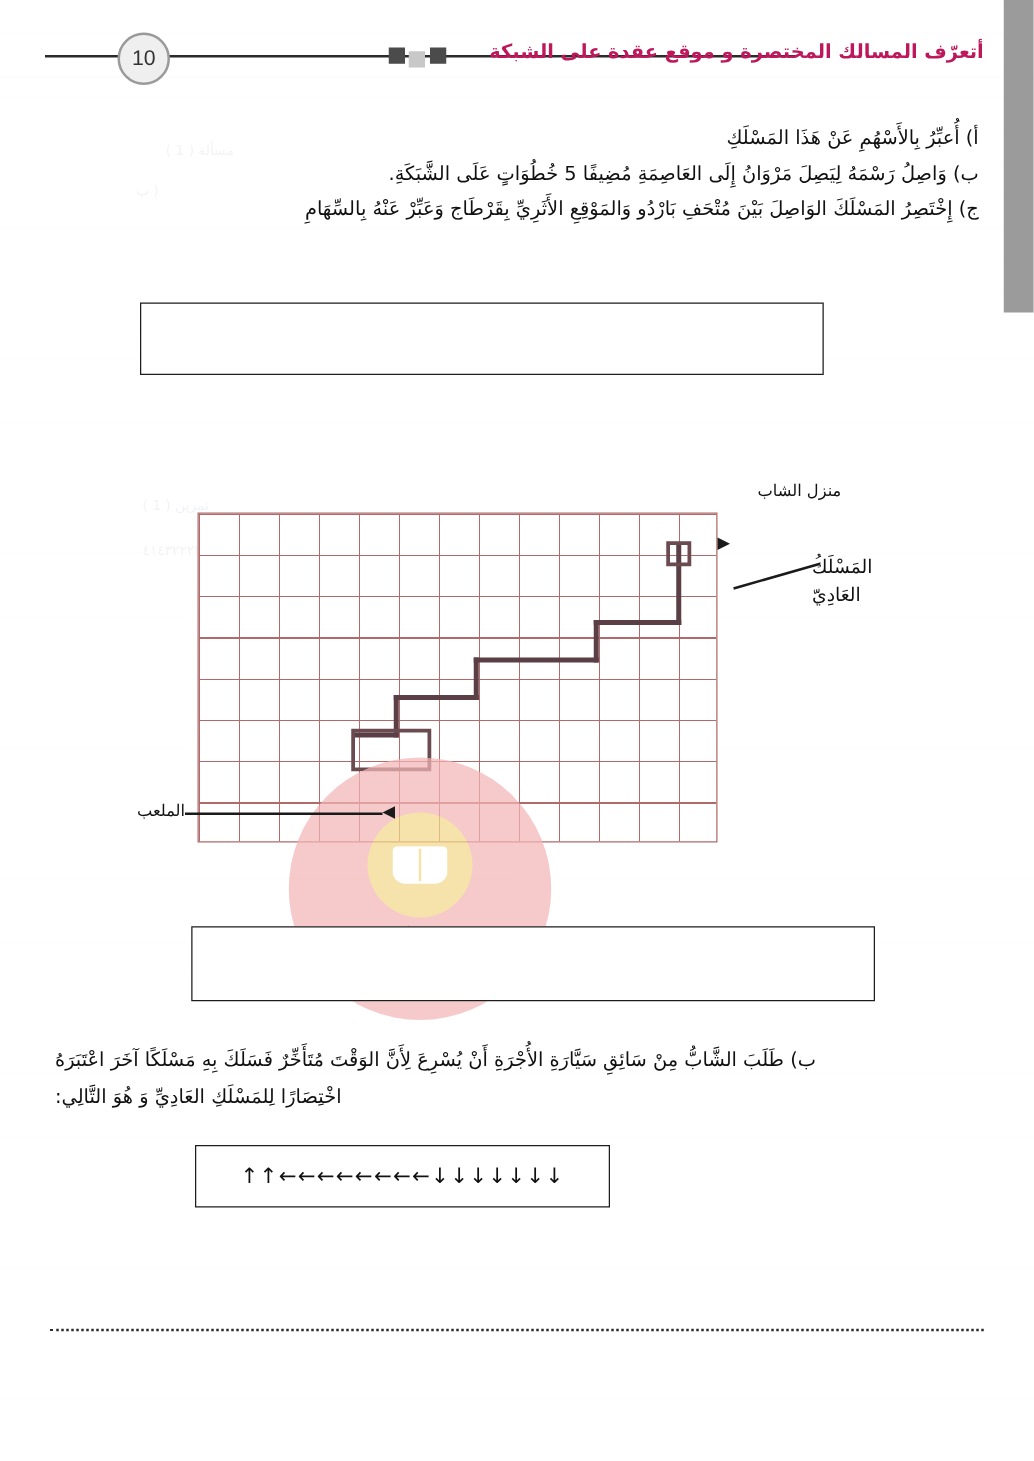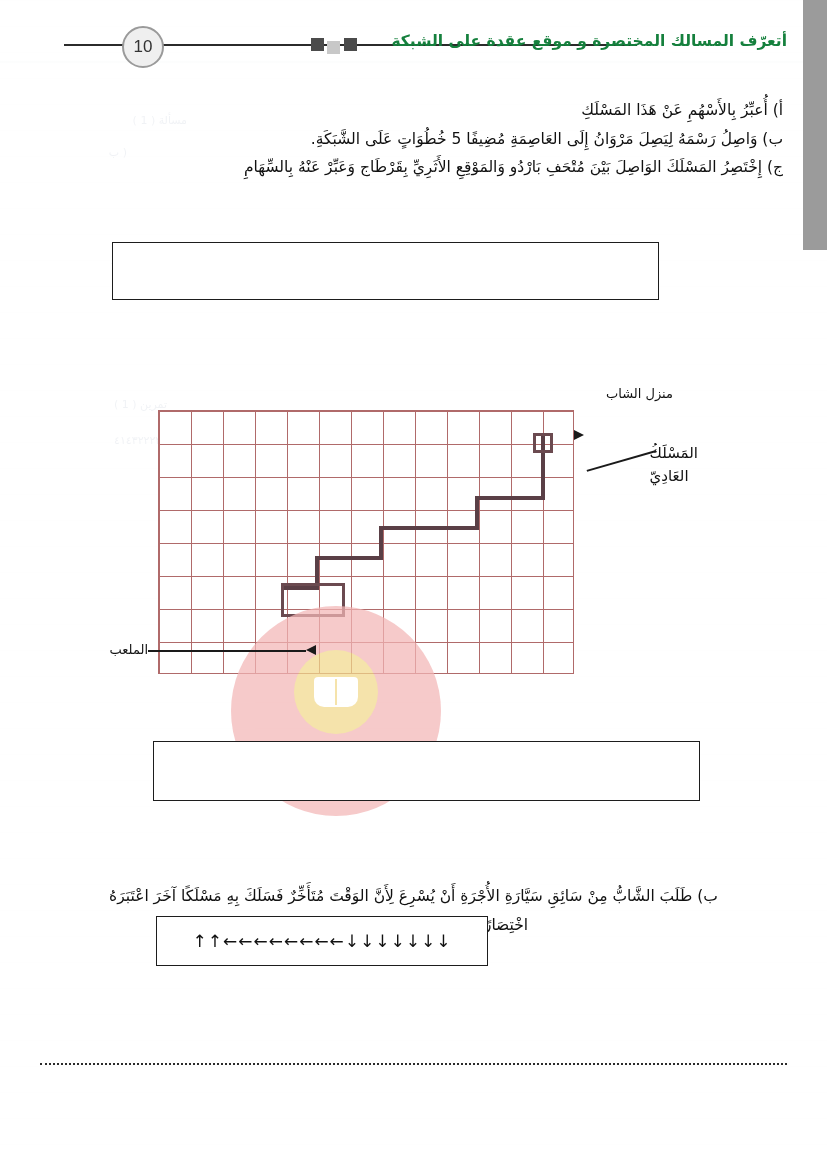--- a/index.html
+++ b/index.html
@@ -32,21 +32,21 @@
     font-size: 11px;
     line-height: 26px;
     letter-spacing: 0.5px;
     white-space: pre;
   }
 
   
   .page-header {
     position: absolute;
     top: 18px;
-    left: 64px;
+    left: 36px;
     right: 40px;
     height: 44px;
     text-align: right;
   }
   .header-rule {
     position: absolute;
     top: 26px;
     left: 0;
     right: 150px;
     height: 2px;
@@ -67,21 +67,21 @@
     font-size: 17px;
     color: #333;
     font-family: "Liberation Sans", sans-serif;
   }
   .header-title {
     position: absolute;
     top: 14px;
     right: 0;
     font-size: 15.5px;
     font-weight: bold;
-    color: #15803d;
+    color: #be185d;
     white-space: nowrap;
   }
   .header-squares {
     position: absolute;
     top: 20px;
     right: 430px;
     width: 46px;
     height: 16px;
   }
   .sq { position: absolute; width: 13px; height: 13px; }
@@ -111,22 +111,21 @@
     font-size: 15.5px;
     line-height: 1.85;
     color: #111;
     text-align: right;
     white-space: nowrap;
   }
   .para {
     font-size: 15.5px;
     line-height: 1.9;
     color: #111;
-    text-align: center;
-    margin-top: 48px;
+    text-align: left;
   }
 
   .answer-box {
     border: 1.6px solid #1d1d1d;
     background: #fff;
   }
   .answer-box.b1 { position: absolute; top: 146px; right: 124px; width: 545px; height: 56px; }
   .answer-box.b2 { position: absolute; top: 645px; right: 83px; width: 545px; height: 58px; }
   .answer-box.b3 {
     position: absolute; top: 820px; right: 295px; width: 330px; height: 48px;

